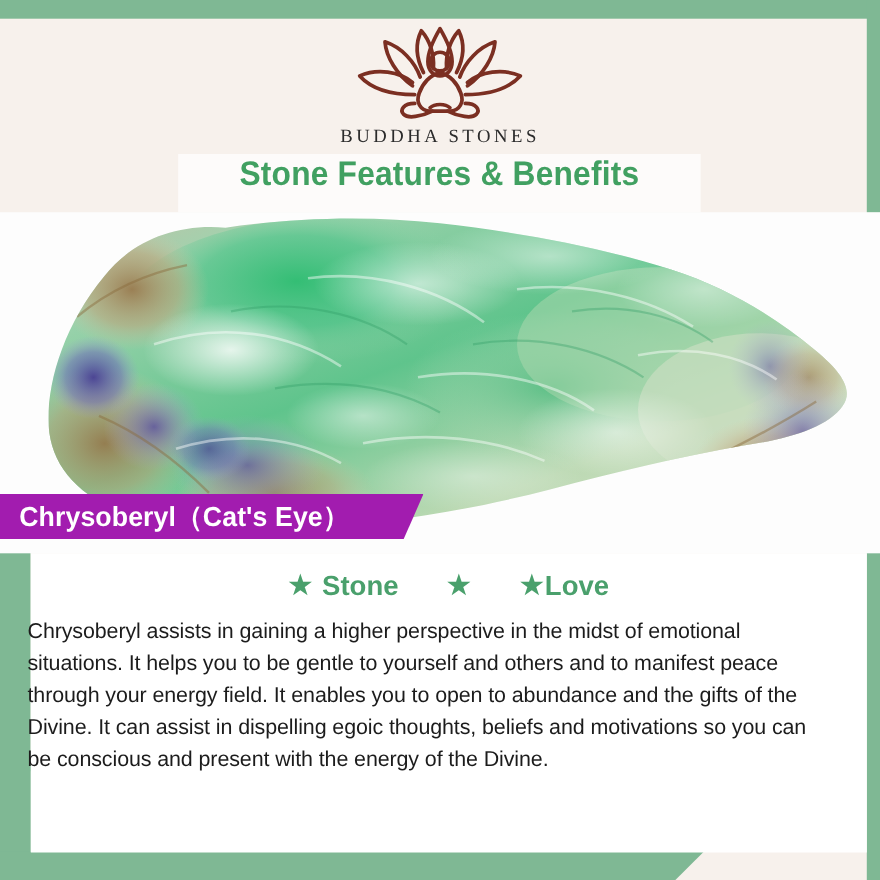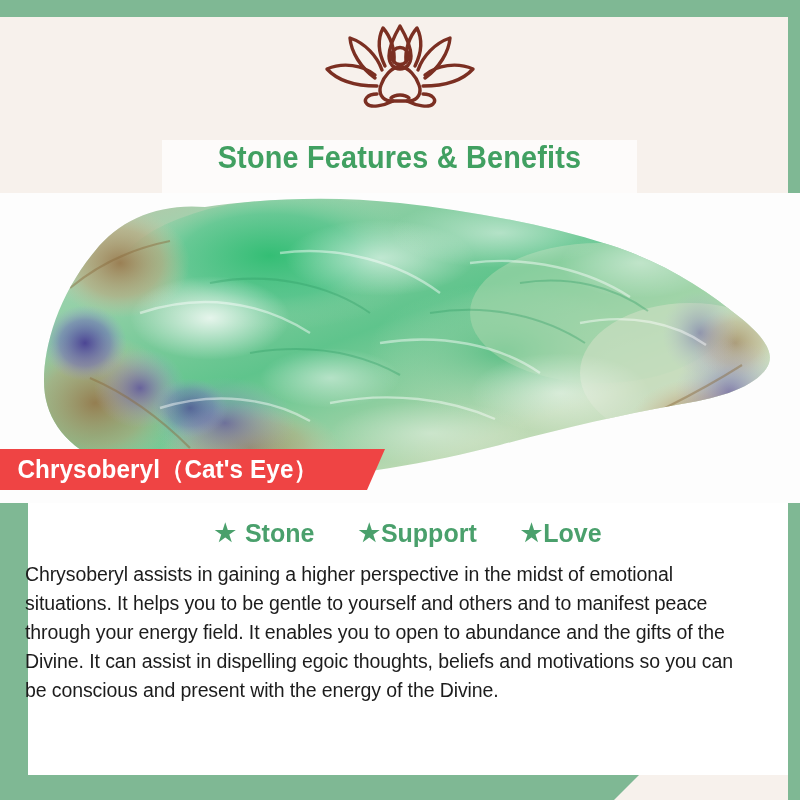--- a/index.html
+++ b/index.html
@@ -41,21 +41,21 @@
     font-size:31px;font-weight:700;color:#41a061;letter-spacing:0.2px;
     transform:scaleX(0.93);transform-origin:center;white-space:nowrap;
   }
 
   
   .photo{position:absolute;left:0;top:193px;width:800px;height:310px;overflow:hidden;background:#fdfdfd;}
   .photo svg{display:block;width:800px;height:310px;}
 
   
   .name-banner{
-    position:absolute;left:0;top:449px;width:385px;height:41px;background:#ef4444;
+    position:absolute;left:0;top:449px;width:385px;height:41px;background:#a21caf;
     clip-path:polygon(0 0, 100% 0, calc(100% - 18px) 100%, 0 100%);
     display:flex;align-items:center;
   }
   .name-text{
     color:#ffffff;font-size:25px;font-weight:700;padding-left:18px;
     letter-spacing:0.1px;white-space:nowrap;transform:scaleX(0.97);transform-origin:left center;
   }
 
   
   .card{position:absolute;left:28px;top:503px;width:760px;height:272px;background:#ffffff;}
@@ -112,20 +112,21 @@
 
           <path d="M95 44 C86 46 79 54 76 63 C73 71 77 78 85 79 L105 79 C113 78 117 71 114 63 C111 54 104 46 95 44Z"></path>
 
           <path d="M72 72 C62 72 58 78 62 82 C66 86 78 84 88 79"></path>
           <path d="M118 72 C128 72 132 78 128 82 C124 86 112 84 102 79"></path>
 
           <path d="M86 76 C90 72 100 72 104 76"></path>
         </g>
       </svg>
     </span>
+    <div class="logo-word">BUDDHA STONES</div>
   </div>
 
   <div class="title-panel">
     <div class="title-text">Stone Features &amp; Benefits</div>
   </div>
 
   <div class="photo">
     <svg viewBox="0 0 800 310" preserveAspectRatio="none" aria-hidden="true">
       <defs>
         <clipPath id="stoneClip">
@@ -231,21 +232,20 @@
 
   <div class="card"></div>
 
   <div class="benefits">
     <div class="benefit b0">
       <span class="star">★</span>
       <span>Stone</span>
     </div>
     <div class="benefit b1">
       <span class="star">★</span>
-      <span>Support</span>
     </div>
     <div class="benefit b2">
       <span class="star">★</span>
       <span>Love</span>
     </div>
   </div>
 
   <div class="body-text">Chrysoberyl assists in gaining a higher perspective in the midst of emotional situations. It helps you to be gentle to yourself and others and to manifest peace through your energy field. It enables you to open to abundance and the gifts of the Divine. It can assist in dispelling egoic thoughts, beliefs and motivations so you can be conscious and present with the energy of the Divine.</div>
 
 </div>

